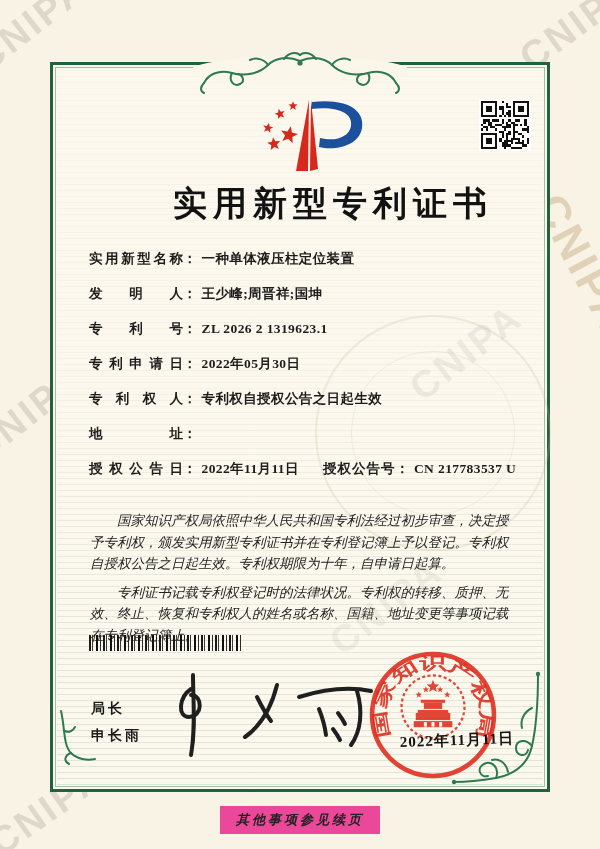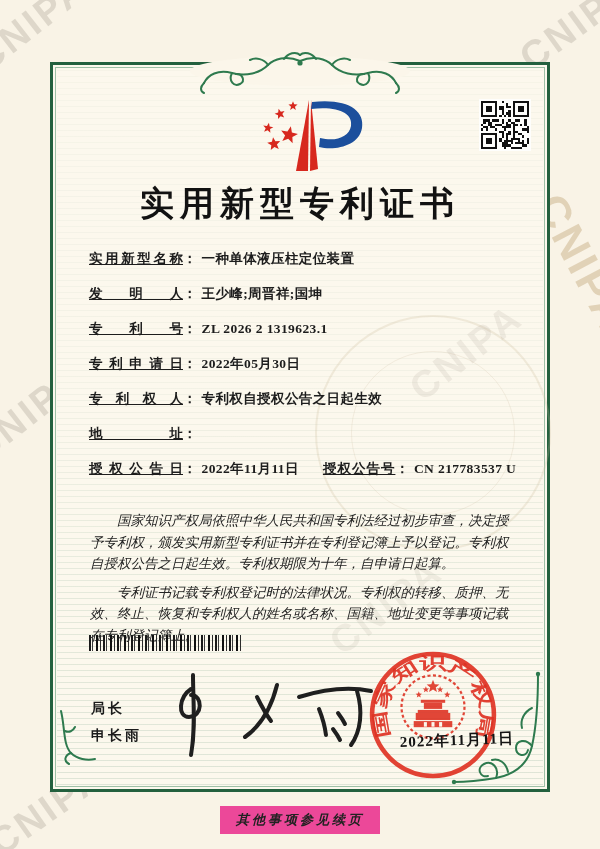--- a/index.html
+++ b/index.html
@@ -34,26 +34,26 @@
     border:2px solid rgba(205,188,158,.26);pointer-events:none;}
   .circle-wm::after{content:"";position:absolute;inset:34px;border-radius:50%;
     border:1.5px solid rgba(205,188,158,.22);}
   
   .cert-no{position:absolute;left:26px;top:36px;font:700 14px "Liberation Serif",serif;
     letter-spacing:1.5px;color:#1c1c1c;z-index:2;}
   .logo{position:absolute;left:196px;top:32px;width:118px;height:80px;z-index:2;}
   .qr{position:absolute;left:426px;top:34px;width:52px;height:52px;background:#fefefc;
     padding:2px;box-sizing:border-box;z-index:2;}
   .title{position:absolute;left:0;top:116px;width:100%;text-align:center;
-    font:700 34px "Liberation Serif",serif;letter-spacing:6px;color:#121212;z-index:2;}
+    font:700 34px "Liberation Serif",serif;letter-spacing:6px;color:#121212;z-index:2;padding-left:33px;}
   
   .fields{position:absolute;left:36px;top:184px;width:436px;
     font:700 13.5px "Liberation Serif",serif;color:#1d1d1d;z-index:2;}
   .frow{display:flex;margin-bottom:15px;line-height:20px;}
-  .f-label{width:94px;flex:none;text-align:justify;text-align-last:justify;text-decoration:underline;}
+  .f-label{width:94px;flex:none;text-align:justify;text-align-last:justify;}
   .f-colon{flex:none;margin-right:5px;}
   .f-value{letter-spacing:.4px;}
   .grant2{margin-left:24px;display:flex;align-items:center;}
   .grant2 .f-label{width:auto;letter-spacing:1px;}
   
   .paras{position:absolute;left:30px;top:438px;width:440px;z-index:2;
     font:italic 400 13.5px "Liberation Serif",serif;line-height:21.5px;color:#222;}
   .paras p{margin:7px;text-indent:2em;font-style:italic;}
   
   .barcode{position:absolute;left:36px;top:570px;width:153px;height:16px;z-index:2;

